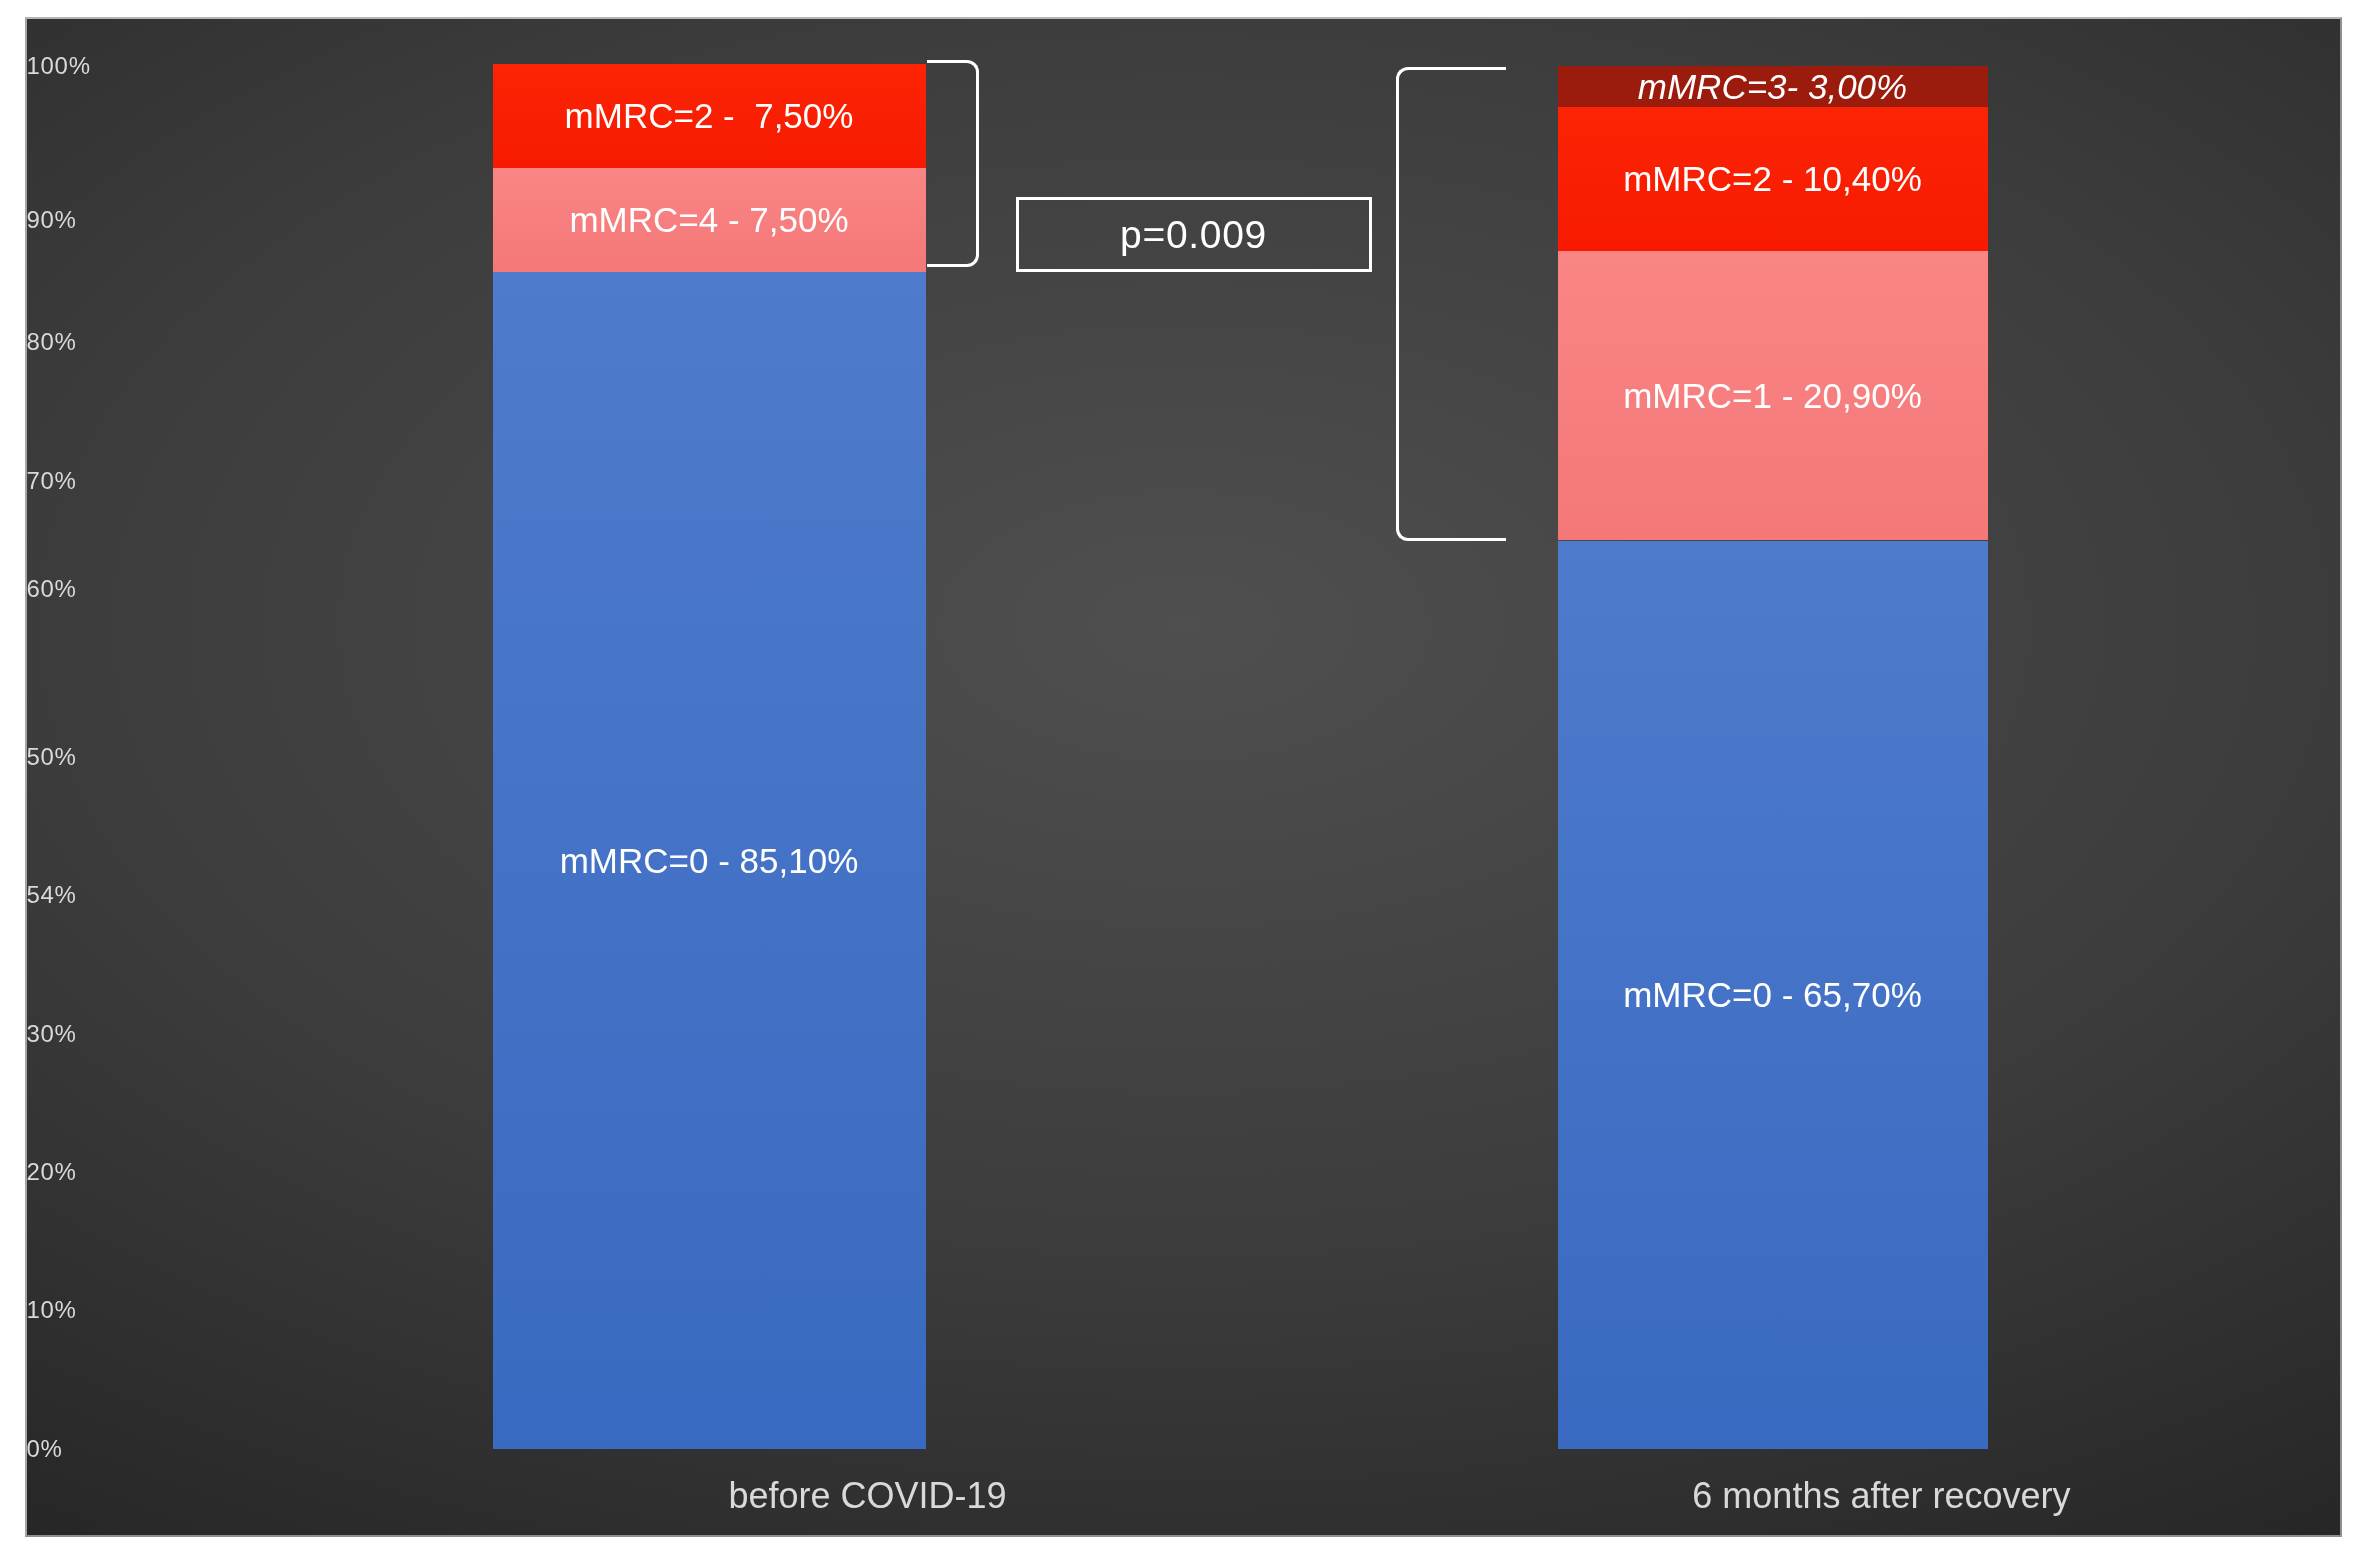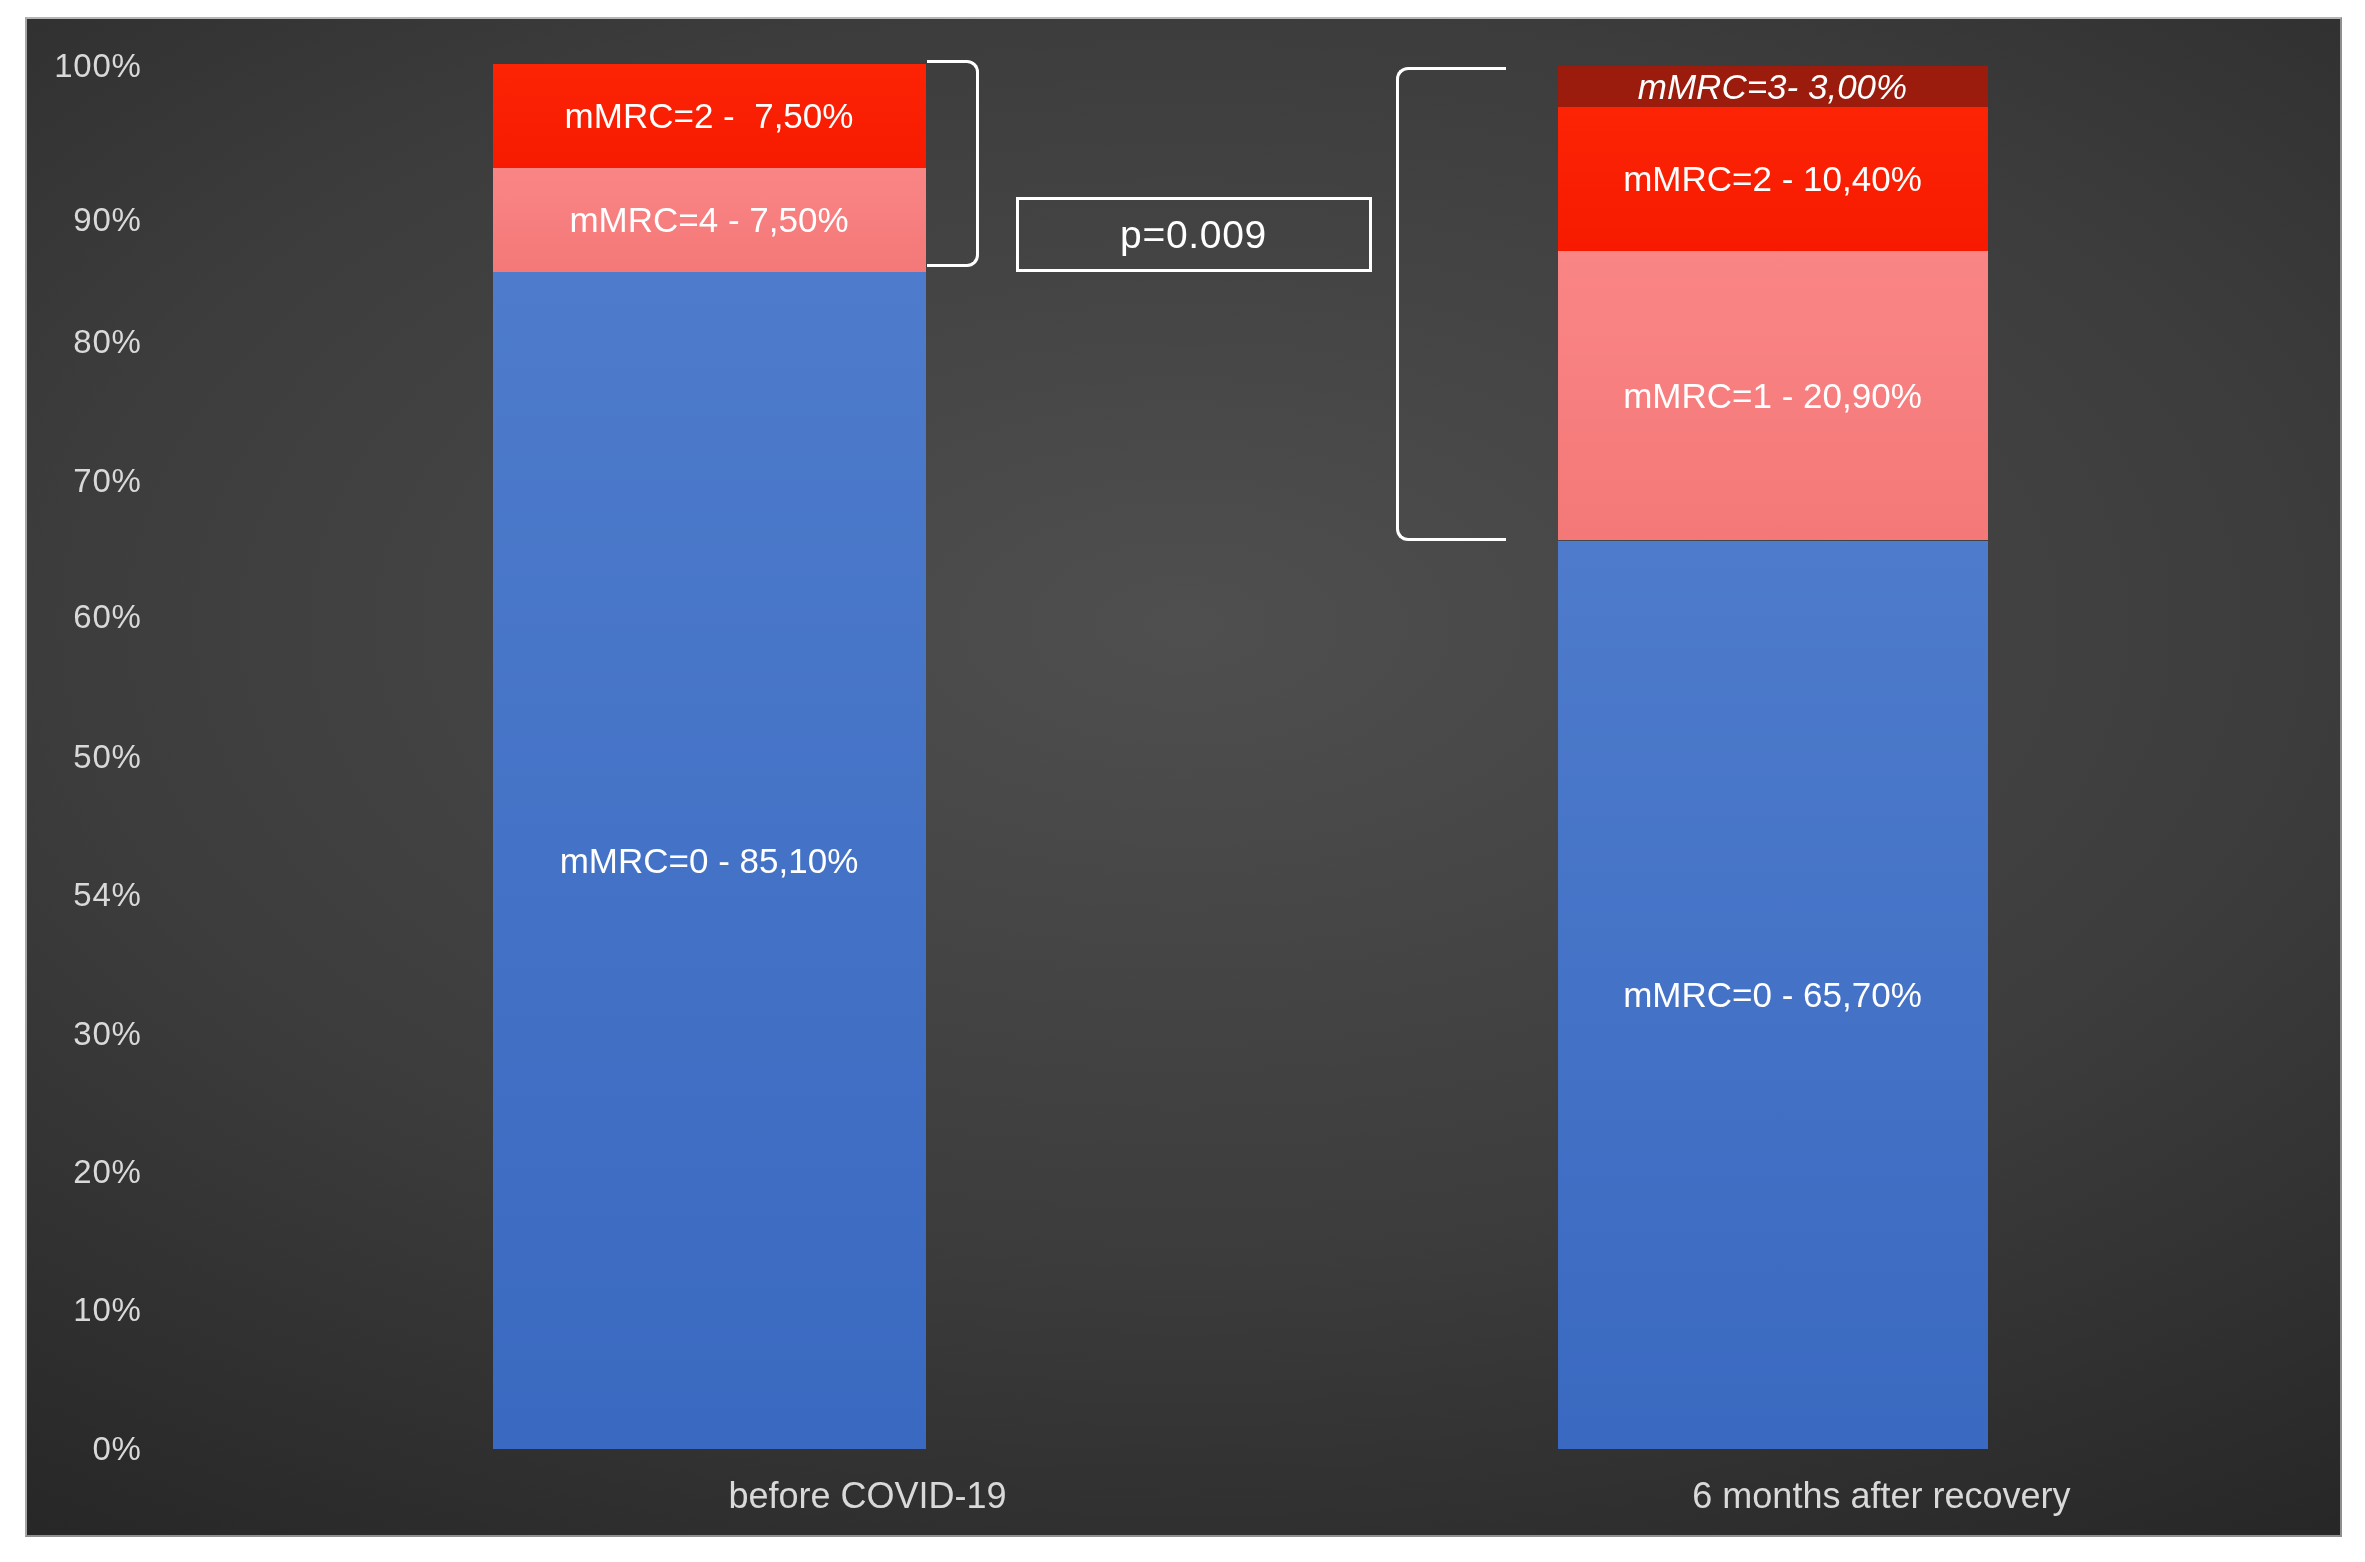--- a/index.html
+++ b/index.html
@@ -22,22 +22,21 @@
     border-color: #b5b5b5 #8f8f8f #8f8f8f #a5a5a5;
     background: radial-gradient(ellipse 95% 80% at 50% 40%, #504f4f 0%, #3d3c3c 52%, #232222 100%);
     overflow: hidden;
   }
   
   .ytick {
     position: absolute;
     left: 0;
     width: 115px;
     line-height: 51px;
-    text-align: right;
-    font-size: 33px;
+    font-size: 24px;
     color: #d9d9d9;
     letter-spacing: 0.7px;
   }
   
   .segment {
     position: absolute;
     display: flex;
     align-items: center;
     justify-content: center;
   }
@@ -108,21 +107,21 @@
 
 <div class="frame">
   <div>
     <div>
         <div class="ytick" style="top: 1404px;">0%</div>
         <div class="ytick" style="top: 1265px;">10%</div>
         <div class="ytick" style="top: 1127px;">20%</div>
         <div class="ytick" style="top: 989px;">30%</div>
         <div class="ytick" style="top: 850px;">54%</div>
         <div class="ytick" style="top: 712px;">50%</div>
-        <div class="ytick" style="top: 572px;">60%</div>
+        <div class="ytick" style="top: 544px;">60%</div>
         <div class="ytick" style="top: 436px;">70%</div>
         <div class="ytick" style="top: 297px;">80%</div>
         <div class="ytick" style="top: 175px;">90%</div>
         <div class="ytick" style="top: 21px;">100%</div>
       </div>
     <div>
         <div class="segment" style="left: 466px; width: 433px; bottom: 86px; height: 1177px; background: linear-gradient(rgb(78, 123, 203) 0%, rgb(58, 105, 193) 100%);">
           <span class="seg-label">mMRC=0 - 85,10%</span>
         </div>
         <div class="segment" style="left: 466px; width: 433px; bottom: 1263px; height: 104px; background: linear-gradient(rgb(250, 133, 133) 0%, rgb(244, 120, 120) 100%);">

